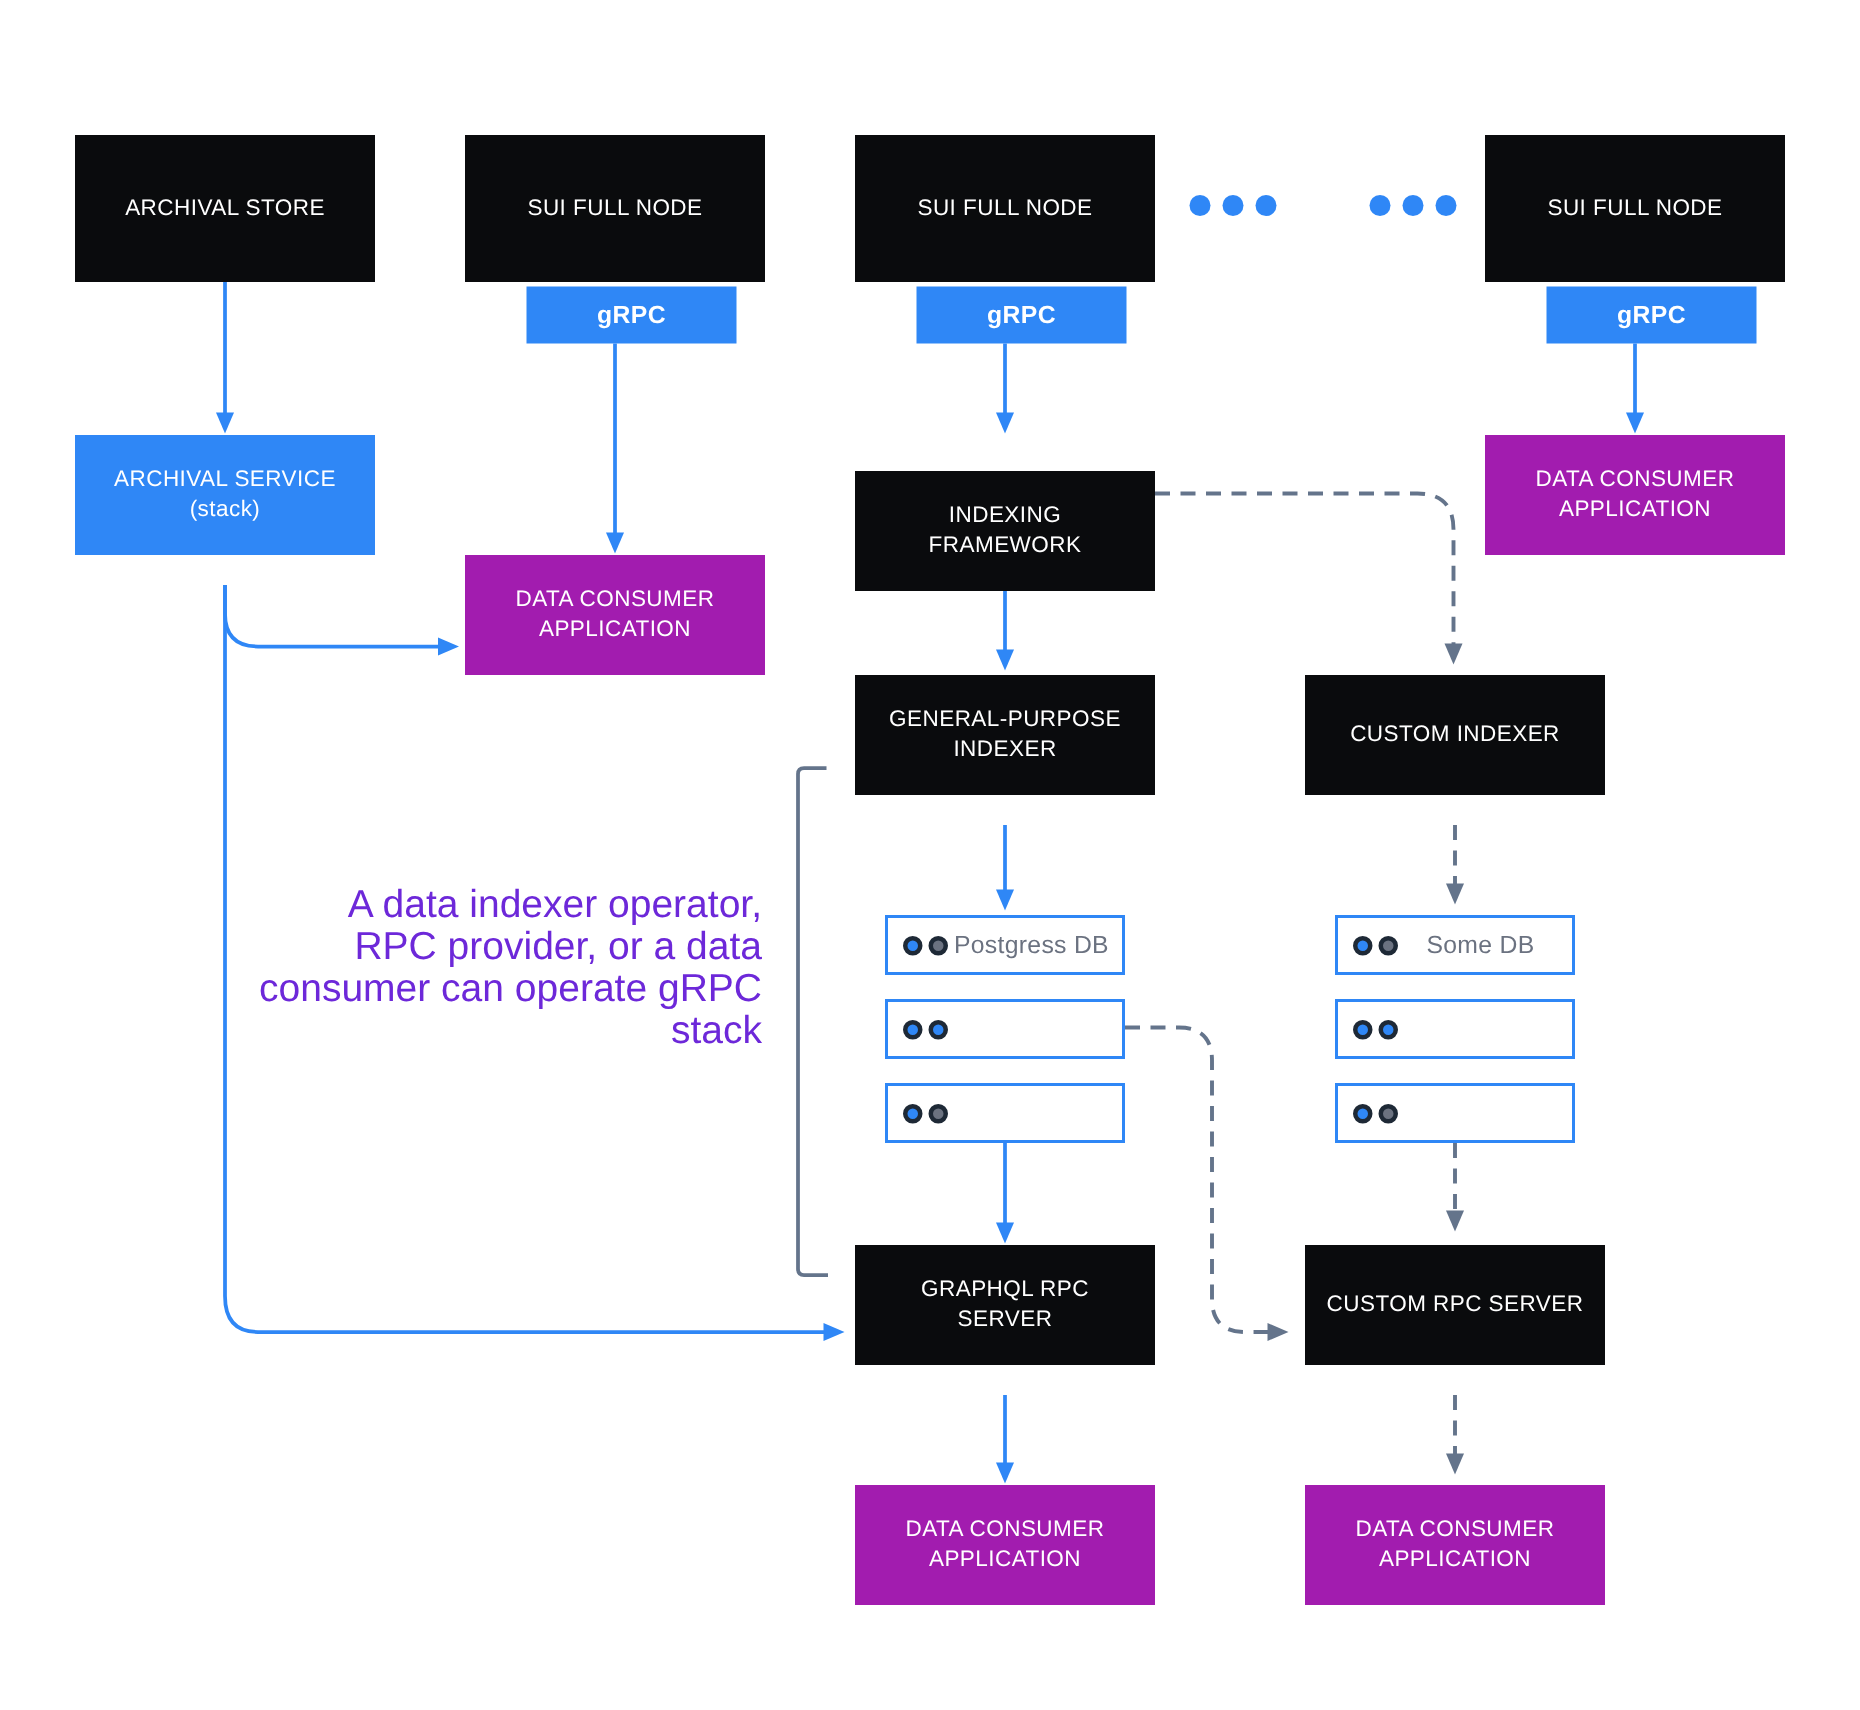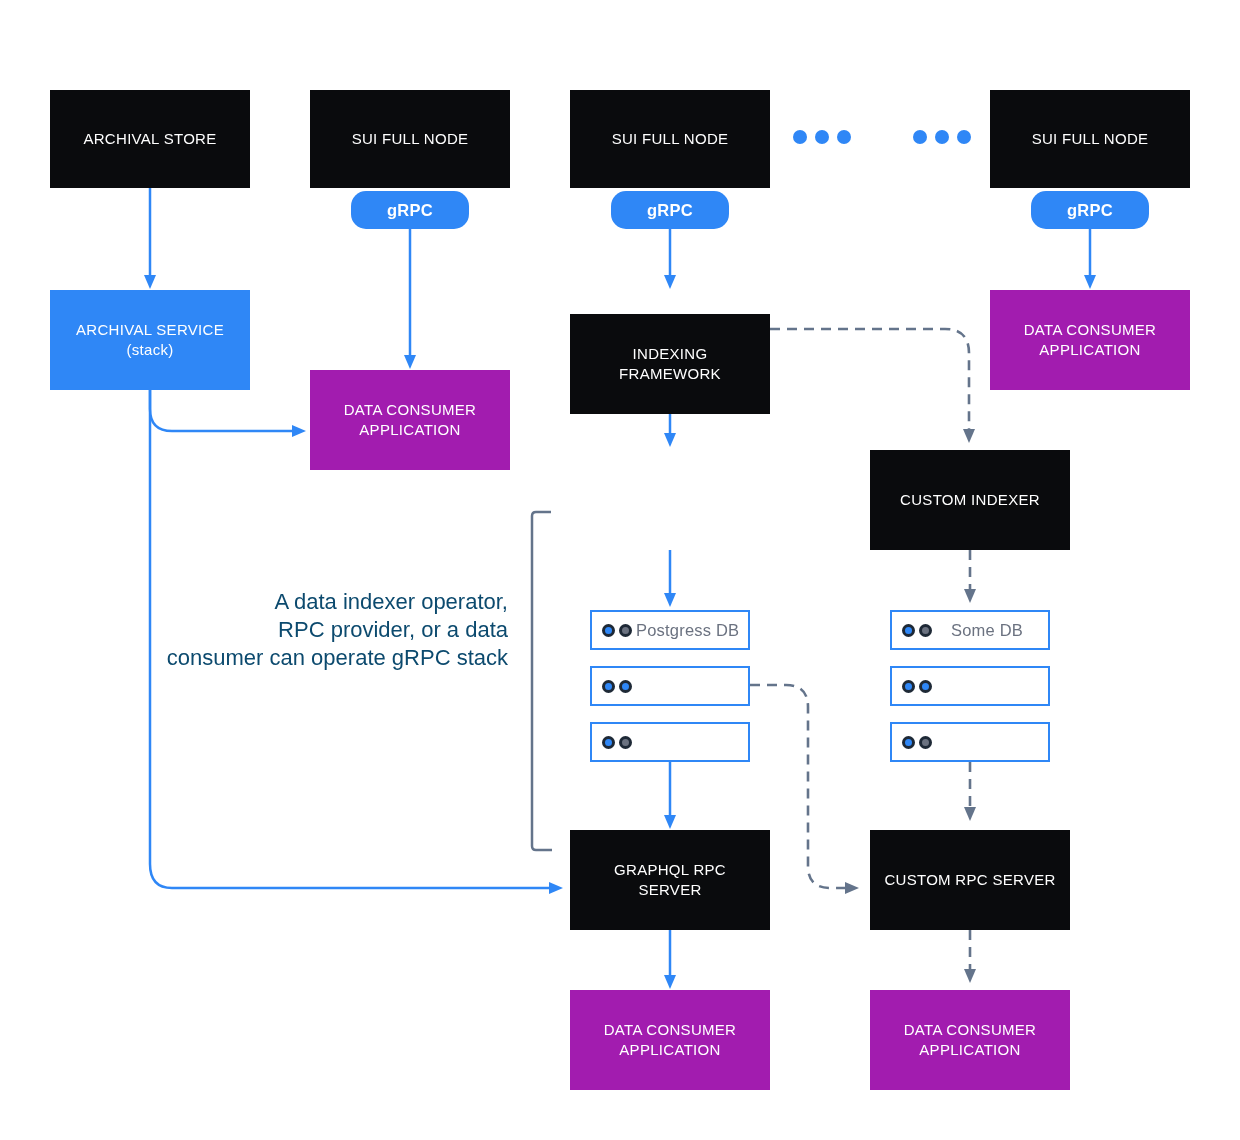--- a/index.html
+++ b/index.html
@@ -5,40 +5,40 @@
   html,body{margin:0;padding:0;background:#ffffff;}
   .canvas{
     position:relative;
     width:1240px;height:1140px;
     background:#ffffff;
     font-family:"Liberation Sans",sans-serif;
     overflow:hidden;
   }
   .box{
     position:absolute;
-    width:200px;height:100px;
+    width:200px;height:80px;
     display:flex;flex-direction:column;
     align-items:center;justify-content:center;
     text-align:center;
     color:#ffffff;
     font-size:15px;line-height:20px;font-weight:500;
     letter-spacing:0.3px;
     box-sizing:border-box;
     padding:0 14px;
   }
   .box.black{background:#0a0b0d;}
   .box.blue{background:#2f87f6;}
   .box.gray{background:#a21caf;}
   .box.h98{height:98px;}
   .badge{
     position:absolute;
-    width:118px;height:38px;
+    width:140px;height:38px;
     background:#2f87f6;color:#ffffff;
     display:flex;align-items:center;justify-content:center;
-    font-size:16.5px;font-weight:600;letter-spacing:0.3px;border-radius:15px;
+    font-size:16.5px;font-weight:600;letter-spacing:0.3px;
   }
   .db-box{
     position:absolute;
     width:160px;height:40px;
     background:#ffffff;
     border:2px solid #2f87f6;
     box-sizing:border-box;
     display:flex;align-items:center;
     padding:15px 10px;
   }
@@ -54,22 +54,22 @@
   .db-label{
     flex:1;text-align:center;
     color:#6b7280;font-size:16.5px;font-weight:400;
     letter-spacing:0.2px;
     white-space:nowrap;
   }
   .annotation{
     position:absolute;
     left:160px;top:588px;width:348px;
     text-align:right;
-    color:#0c4a6e;
-    font-size:22px;line-height:28px;font-weight:400;
+    color:#6d28d9;
+    font-size:26px;line-height:28px;font-weight:400;
   }
   svg.connectors{
     position:absolute;left:0;top:0;
     pointer-events:none;
   }
 </style>
 </head>
 <body>
 
 <div class="canvas">
@@ -147,20 +147,23 @@
   <div class="box gray" style="left:310px;top:370px;">
     <div>DATA CONSUMER APPLICATION</div>
   </div>
   <div class="box black" style="left:570px;top:290px;margin-top:24px;">
     <div>INDEXING FRAMEWORK</div>
   </div>
   <div class="box gray" style="left:990px;top:290px;">
     <div>DATA CONSUMER APPLICATION</div>
   </div>
 
+  <div class="box black" style="left:570px;top:450px;">
+    <div>GENERAL-PURPOSE INDEXER</div>
+  </div>
   <div class="box black" style="left:870px;top:450px;">
     <div>CUSTOM INDEXER</div>
   </div>
 
   <div class="db-box" style="left:590px;top:610px;">
     <span class="dot blue"></span>
     <span class="dot gray"></span>
     <span class="db-label">Postgress DB</span>
   </div>
   <div class="db-box" style="left:590px;top:666px;">

